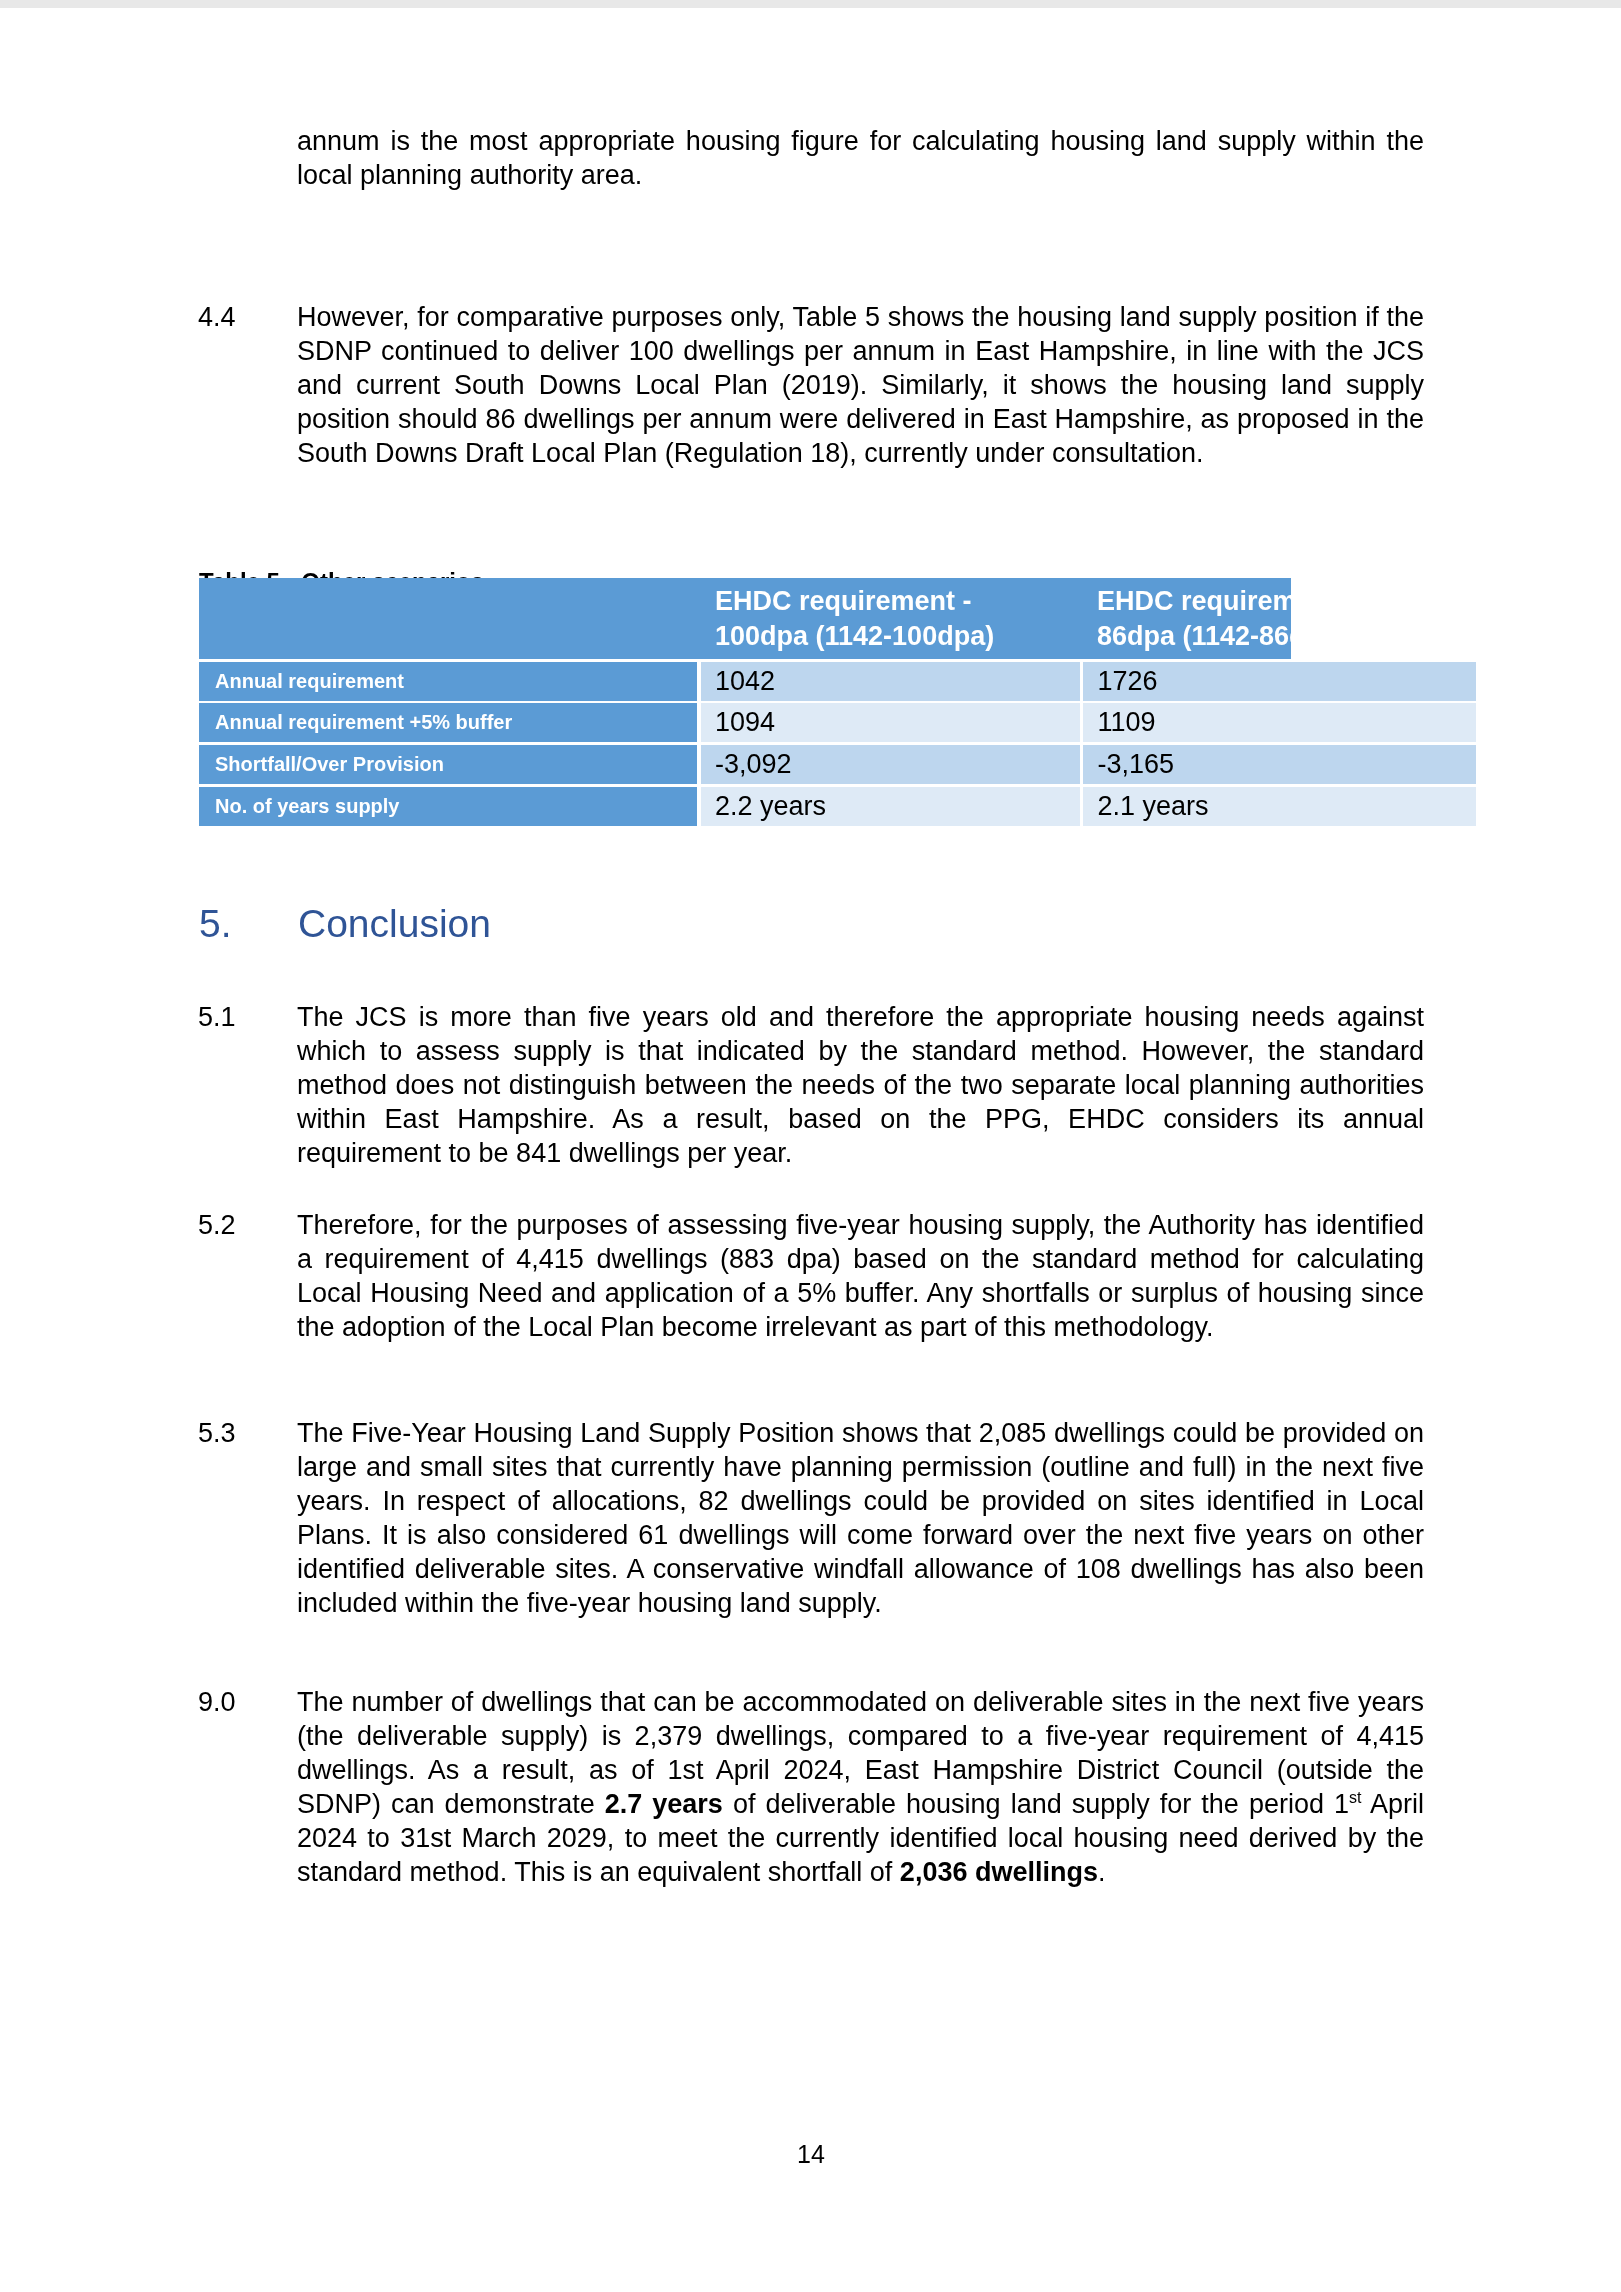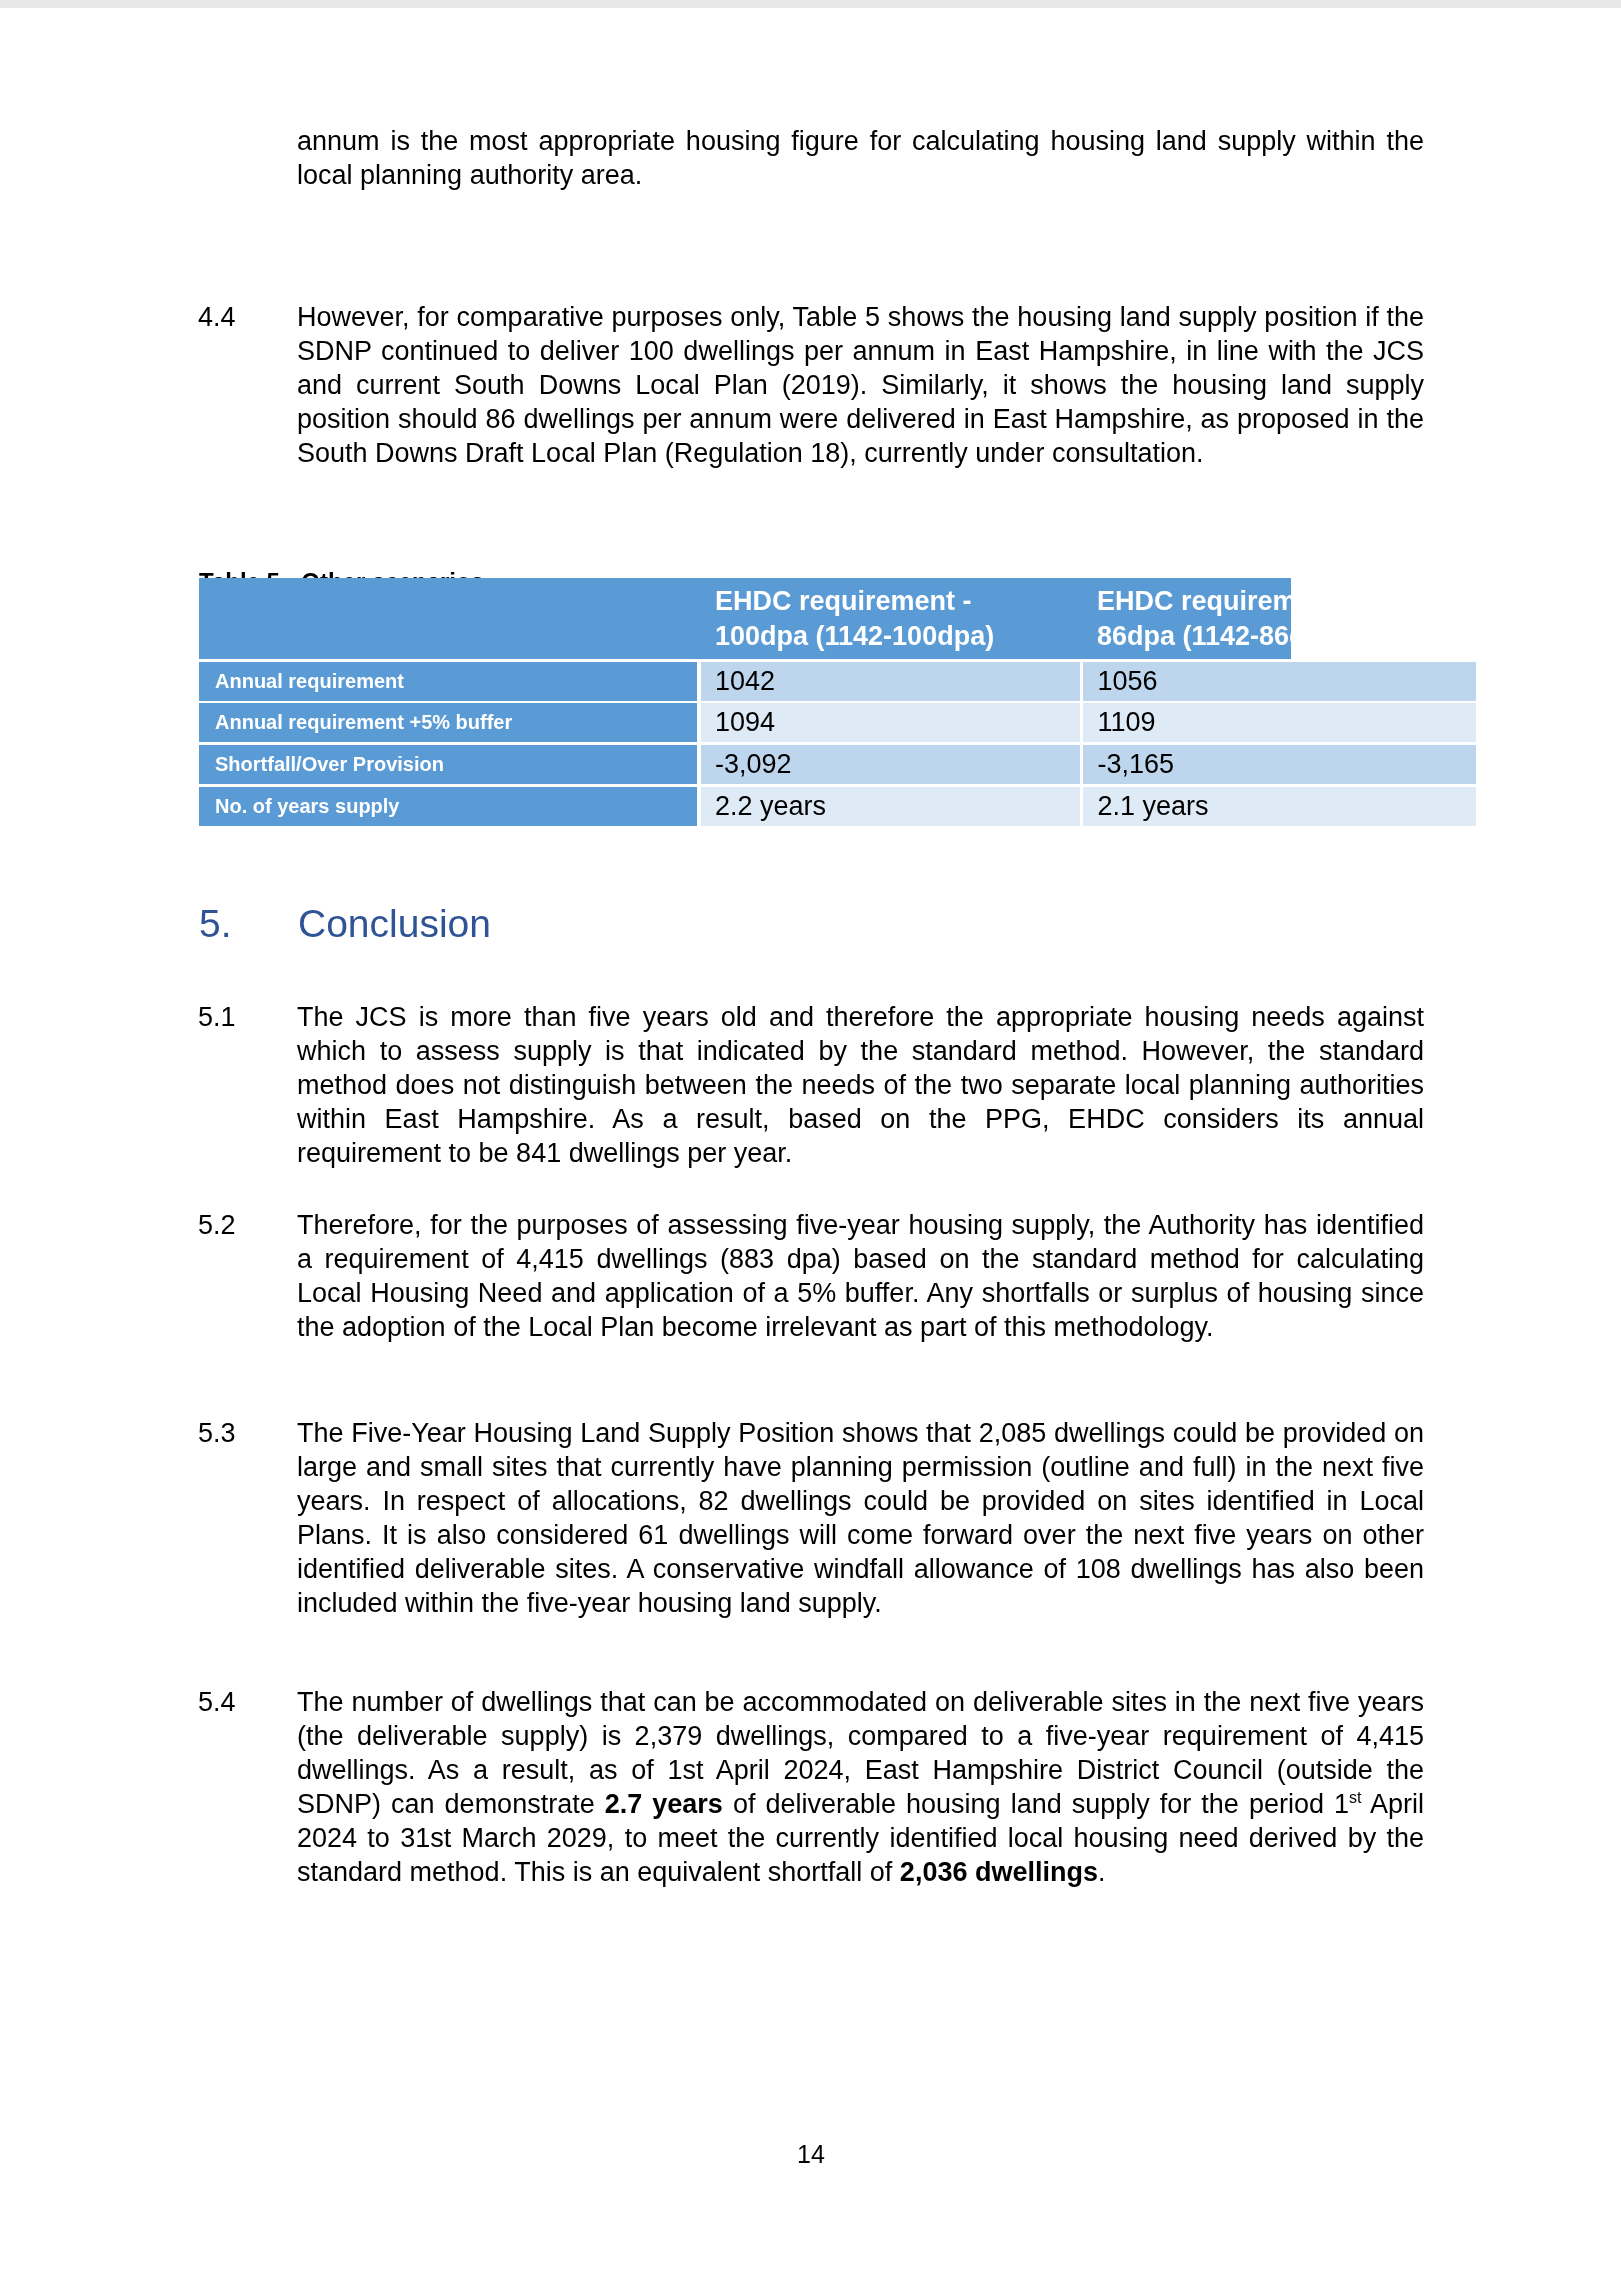--- a/index.html
+++ b/index.html
@@ -103,21 +103,21 @@
   <div class="t5">
     <div class="t5-header">
       <div class="t5-hcell t5-h2">EHDC requirement -
 100dpa (1142-100dpa)</div>
       <div class="t5-hcell t5-h3">EHDC requirement -
 86dpa (1142-86dpa)</div>
     </div>
     <div class="t5-row band-a">
       <div class="t5-label">Annual requirement</div>
       <div class="t5-cell">1042</div>
-      <div class="t5-cell">1056</div>
+      <div class="t5-cell">1726</div>
     </div>
     <div class="t5-row band-b">
       <div class="t5-label">Annual requirement +5% buffer</div>
       <div class="t5-cell">1094</div>
       <div class="t5-cell">1109</div>
     </div>
     <div class="t5-row band-a">
       <div class="t5-label">Shortfall/Over Provision</div>
       <div class="t5-cell">-3,092</div>
       <div class="t5-cell">-3,165</div>
@@ -142,20 +142,20 @@
     <span class="pnum">5.2</span>
     <span>Therefore, for the purposes of assessing five-year housing supply, the Authority has identified a requirement of 4,415 dwellings (883 dpa) based on the standard method for calculating Local Housing Need and application of a 5% buffer. Any shortfalls or surplus of housing since the adoption of the Local Plan become irrelevant as part of this methodology.</span>
   </div>
 
   <div class="para p53">
     <span class="pnum">5.3</span>
     <span>The Five-Year Housing Land Supply Position shows that 2,085 dwellings could be provided on large and small sites that currently have planning permission (outline and full) in the next five years. In respect of allocations, 82 dwellings could be provided on sites identified in Local Plans. It is also considered 61 dwellings will come forward over the next five years on other identified deliverable sites. A conservative windfall allowance of 108 dwellings has also been included within the five-year housing land supply.</span>
   </div>
 
   <div class="para p54">
-    <span class="pnum">5.4</span>
+    <span class="pnum">9.0</span>
     <span><span>The number of dwellings that can be accommodated on deliverable sites in the next five years (the deliverable supply) is 2,379 dwellings, compared to a five-year requirement of 4,415 dwellings. As a result, as of 1st April 2024, East Hampshire District Council (outside the SDNP) can demonstrate </span><span class="bold">2.7 years</span><span> of deliverable housing land supply for the period 1</span><span class="sup">st</span><span> April 2024 to 31st March 2029, to meet the currently identified local housing need derived by the standard method. This is an equivalent shortfall of </span><span class="bold">2,036 dwellings</span><span>.</span></span>
   </div>
 
   <div class="pagenum">14</div>
 
 </div>
 
 
 </body></html>

